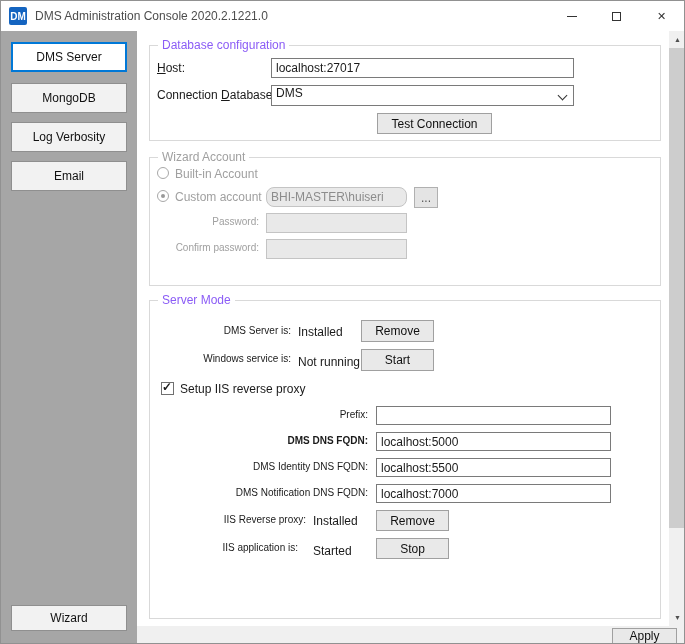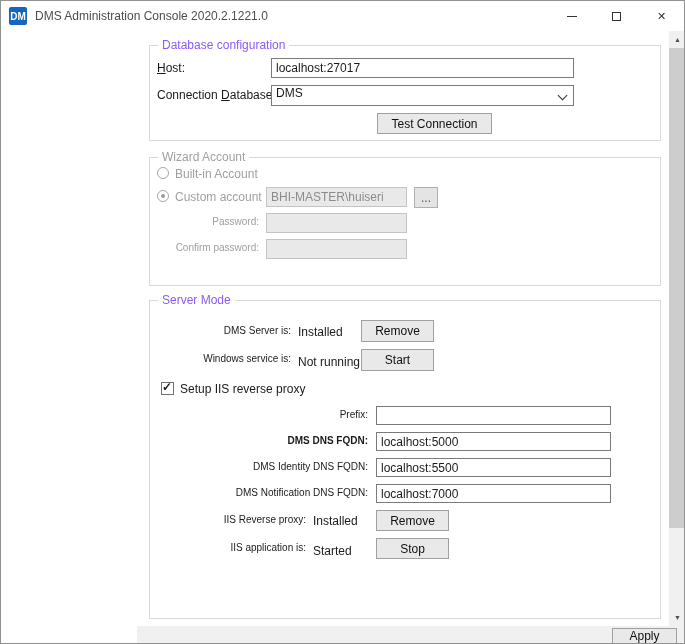--- a/index.html
+++ b/index.html
@@ -79,20 +79,27 @@
         </div>
       <div class="win-btn">
           <span class="max-glyph"></span>
         </div>
       <div class="win-btn">
           <span class="close-glyph">✕</span>
         </div>
     </div>
   </div>
 
+  <div class="sidebar">
+    <div class="side-btn selected" style="top:11px;">DMS Server</div>
+    <div class="side-btn" style="top:52px;">MongoDB</div>
+    <div class="side-btn" style="top:91px;">Log Verbosity</div>
+    <div class="side-btn" style="top:130px;">Email</div>
+    <div class="side-btn" style="top:574px; height:26px;">Wizard</div>
+  </div>
 
   <div class="main-bg"></div>
 
   <div class="group" style="left:148px; top:44px; width:512px; height:96px;">
     <span class="legend">Database configuration</span>
   </div>
   <div class="label" style="left:156px; top:60px;"><span class="mn">H</span><span>ost:</span></div>
   <input class="tinput" type="text" style="left: 270px; top: 57px; width: 303px; height: 20px;" value="localhost:27017">
   <div class="label" style="left:156px; top:87px;"><span>Connection </span><span class="mn">D</span><span>atabase:</span></div>
   <div class="combo" style="left:270px; top:84px; width:303px; height:21px;">
@@ -103,21 +110,21 @@
 
   <div class="group" style="left:148px; top:156px; width:512px; height:129px;">
     <span class="legend disabled">Wizard Account</span>
   </div>
   <div class="radio" style="left:156px; top:166px;"></div>
   <div class="label dis" style="left:174px; top:166px;">Built-in Account</div>
   <div class="radio" style="left:156px; top:189px;">
       <span class="dot"></span>
     </div>
   <div class="label dis" style="left:174px; top:189px;">Custom account</div>
-  <input class="tinput disabled" type="text" readonly="" style="left: 265px; top: 186px; width: 141px; height: 20px;" value="BHI-MASTER\huiseri">
+  <input class="tinput disabled" type="text" readonly="" style="left: 265px; top: 186px; width: 141px; height: 20px; border-radius: 8px;" value="BHI-MASTER\huiseri">
   <div class="btn" style="left:413px; top:186px; width:24px; height:21px; background:#e4e4e4; border-color:#b0b0b0; color:#555;">...</div>
   <div class="label-r dis" style="left:140px; top:215px; width:118px;">Password:</div>
   <input class="tinput disabled" type="text" readonly="" style="left: 265px; top: 212px; width: 141px; height: 20px;">
   <div class="label-r dis" style="left:140px; top:241px; width:118px;">Confirm password:</div>
   <input class="tinput disabled" type="text" readonly="" style="left: 265px; top: 238px; width: 141px; height: 20px;">
 
   <div class="group" style="left:148px; top:299px; width:512px; height:319px;">
     <span class="legend">Server Mode</span>
   </div>
 
@@ -143,21 +150,21 @@
   <div class="label-r" style="left:170px; top:460px; width:197px;">DMS Identity DNS FQDN:</div>
   <input class="tinput" type="text" style="left: 375px; top: 457px; width: 235px; height: 19px;" value="localhost:5500">
 
   <div class="label-r" style="left:170px; top:486px; width:197px;">DMS Notification DNS FQDN:</div>
   <input class="tinput" type="text" style="left: 375px; top: 483px; width: 235px; height: 19px;" value="localhost:7000">
 
   <div class="label-r" style="left:150px; top:513px; width:155px;">IIS Reverse proxy:</div>
   <div class="status" style="left:312px; top:513px;">Installed</div>
   <div class="btn" style="left:375px; top:509px; width:73px; height:21px;">Remove</div>
 
-  <div class="label-r" style="left:150px; top:541px; width:155px;">IIS application is:</div>
+  <div class="label-r" style="left:142px; top:541px; width:155px;">IIS application is:</div>
   <div class="status" style="left:312px; top:543px;">Started</div>
   <div class="btn" style="left:375px; top:537px; width:73px; height:21px;">Stop</div>
 
   <div class="scrollbar">
     <div class="scroll-btn scroll-up">
         <span>▲</span>
       </div>
     <div class="scroll-thumb"></div>
     <div class="scroll-btn scroll-down">
         <span>▼</span>

